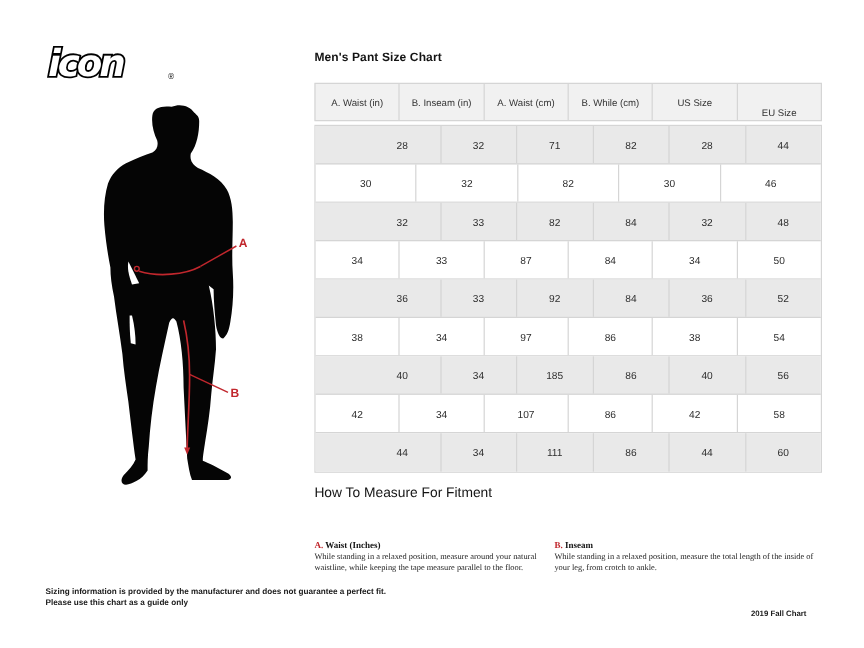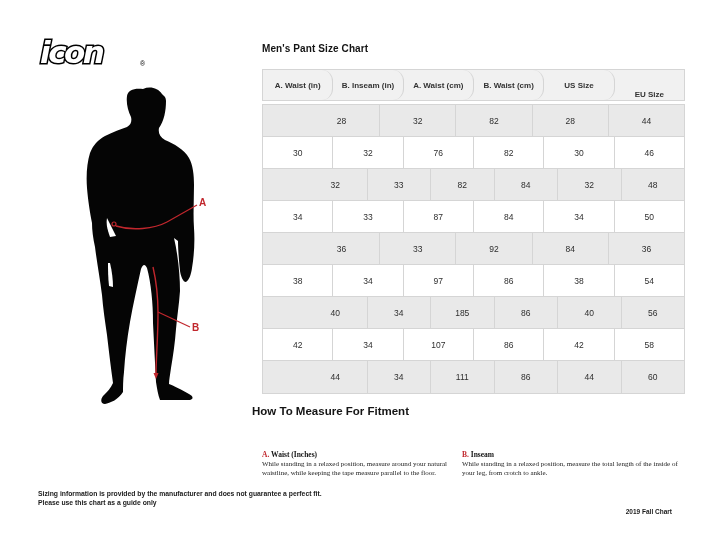--- a/index.html
+++ b/index.html
@@ -23,43 +23,42 @@
     font-size:10px; font-weight:bold; color:#141414; letter-spacing:0.1px;
   }
 
   
   .tbl-header {
     left:262px; top:69px; width:423px; height:32px;
     display:flex; background:var(--header-bg); border:1px solid var(--border);
   }
   .tbl-header .cell {
     flex:1; display:flex; align-items:center; justify-content:center;
-    font-size:8px; font-weight:bold; color:#333;
+    font-size:8px; font-weight:normal; color:#333;
     border-right:1px solid var(--border);
-    border-radius:11px;
   }
   .tbl-header .cell:last-child { border-right:none;margin-top:19px; }
 
   .tbl-body {
     left:262px; top:104px; width:423px;
     border:1px solid var(--border); background:#fff;
   }
   .t-row { display:flex; height:32px; border-bottom:1px solid var(--border); }
   .t-row:last-child { border-bottom:none; }
   .t-row.alt { background:var(--row-alt);padding-left:41px; }
   .t-row .cell {
     flex:1; display:flex; align-items:center; justify-content:center;
     font-size:8.5px; color:#2e2e2e; border-right:1px solid var(--border);
   }
   .t-row .cell:last-child { border-right:none; }
 
   
   .howto-title {
-    left:252px; top:405px; width:423px;
-    font-size:11.5px; font-weight:bold; color:#141414;
+    left:262px; top:405px; width:423px;
+    font-size:11.5px; font-weight:normal; color:#141414;
   }
   .howto-col { top:450px;font-family:Liberation Serif, serif; }
   .howto-col-a { left:262px; width:196px; }
   .howto-col-b { left:462px; width:224px; }
   .howto-heading { font-size:7.5px; font-weight:bold; color:#141414; margin-bottom:1px; }
   .howto-heading .prefix { color:var(--accent-red); }
   .howto-body { font-size:7px; line-height:1.32; color:#222; }
 
   
   .disclaimer {
@@ -140,36 +139,36 @@
   <path class="red-stroke" stroke-width="1.2" d="M 98,237 L 130,252"></path>
   <text class="red-label" x="132" y="256">B</text>
 </svg>
 
 <div class="abs chart-title">Men's Pant Size Chart</div>
 
 <div class="abs tbl-header">
     <div class="cell">A. Waist (in)</div>
     <div class="cell">B. Inseam (in)</div>
     <div class="cell">A. Waist (cm)</div>
-    <div class="cell">B. Waist (cm)</div>
+    <div class="cell">B. While (cm)</div>
     <div class="cell">US Size</div>
     <div class="cell">EU Size</div>
   </div>
 <div class="abs tbl-body">
     <div class="t-row alt">
       <div class="cell">28</div>
       <div class="cell">32</div>
+      <div class="cell">71</div>
       <div class="cell">82</div>
       <div class="cell">28</div>
       <div class="cell">44</div>
     </div>
     <div class="t-row">
       <div class="cell">30</div>
       <div class="cell">32</div>
-      <div class="cell">76</div>
       <div class="cell">82</div>
       <div class="cell">30</div>
       <div class="cell">46</div>
     </div>
     <div class="t-row alt">
       <div class="cell">32</div>
       <div class="cell">33</div>
       <div class="cell">82</div>
       <div class="cell">84</div>
       <div class="cell">32</div>
@@ -182,20 +181,21 @@
       <div class="cell">84</div>
       <div class="cell">34</div>
       <div class="cell">50</div>
     </div>
     <div class="t-row alt">
       <div class="cell">36</div>
       <div class="cell">33</div>
       <div class="cell">92</div>
       <div class="cell">84</div>
       <div class="cell">36</div>
+      <div class="cell">52</div>
     </div>
     <div class="t-row">
       <div class="cell">38</div>
       <div class="cell">34</div>
       <div class="cell">97</div>
       <div class="cell">86</div>
       <div class="cell">38</div>
       <div class="cell">54</div>
     </div>
     <div class="t-row alt">

